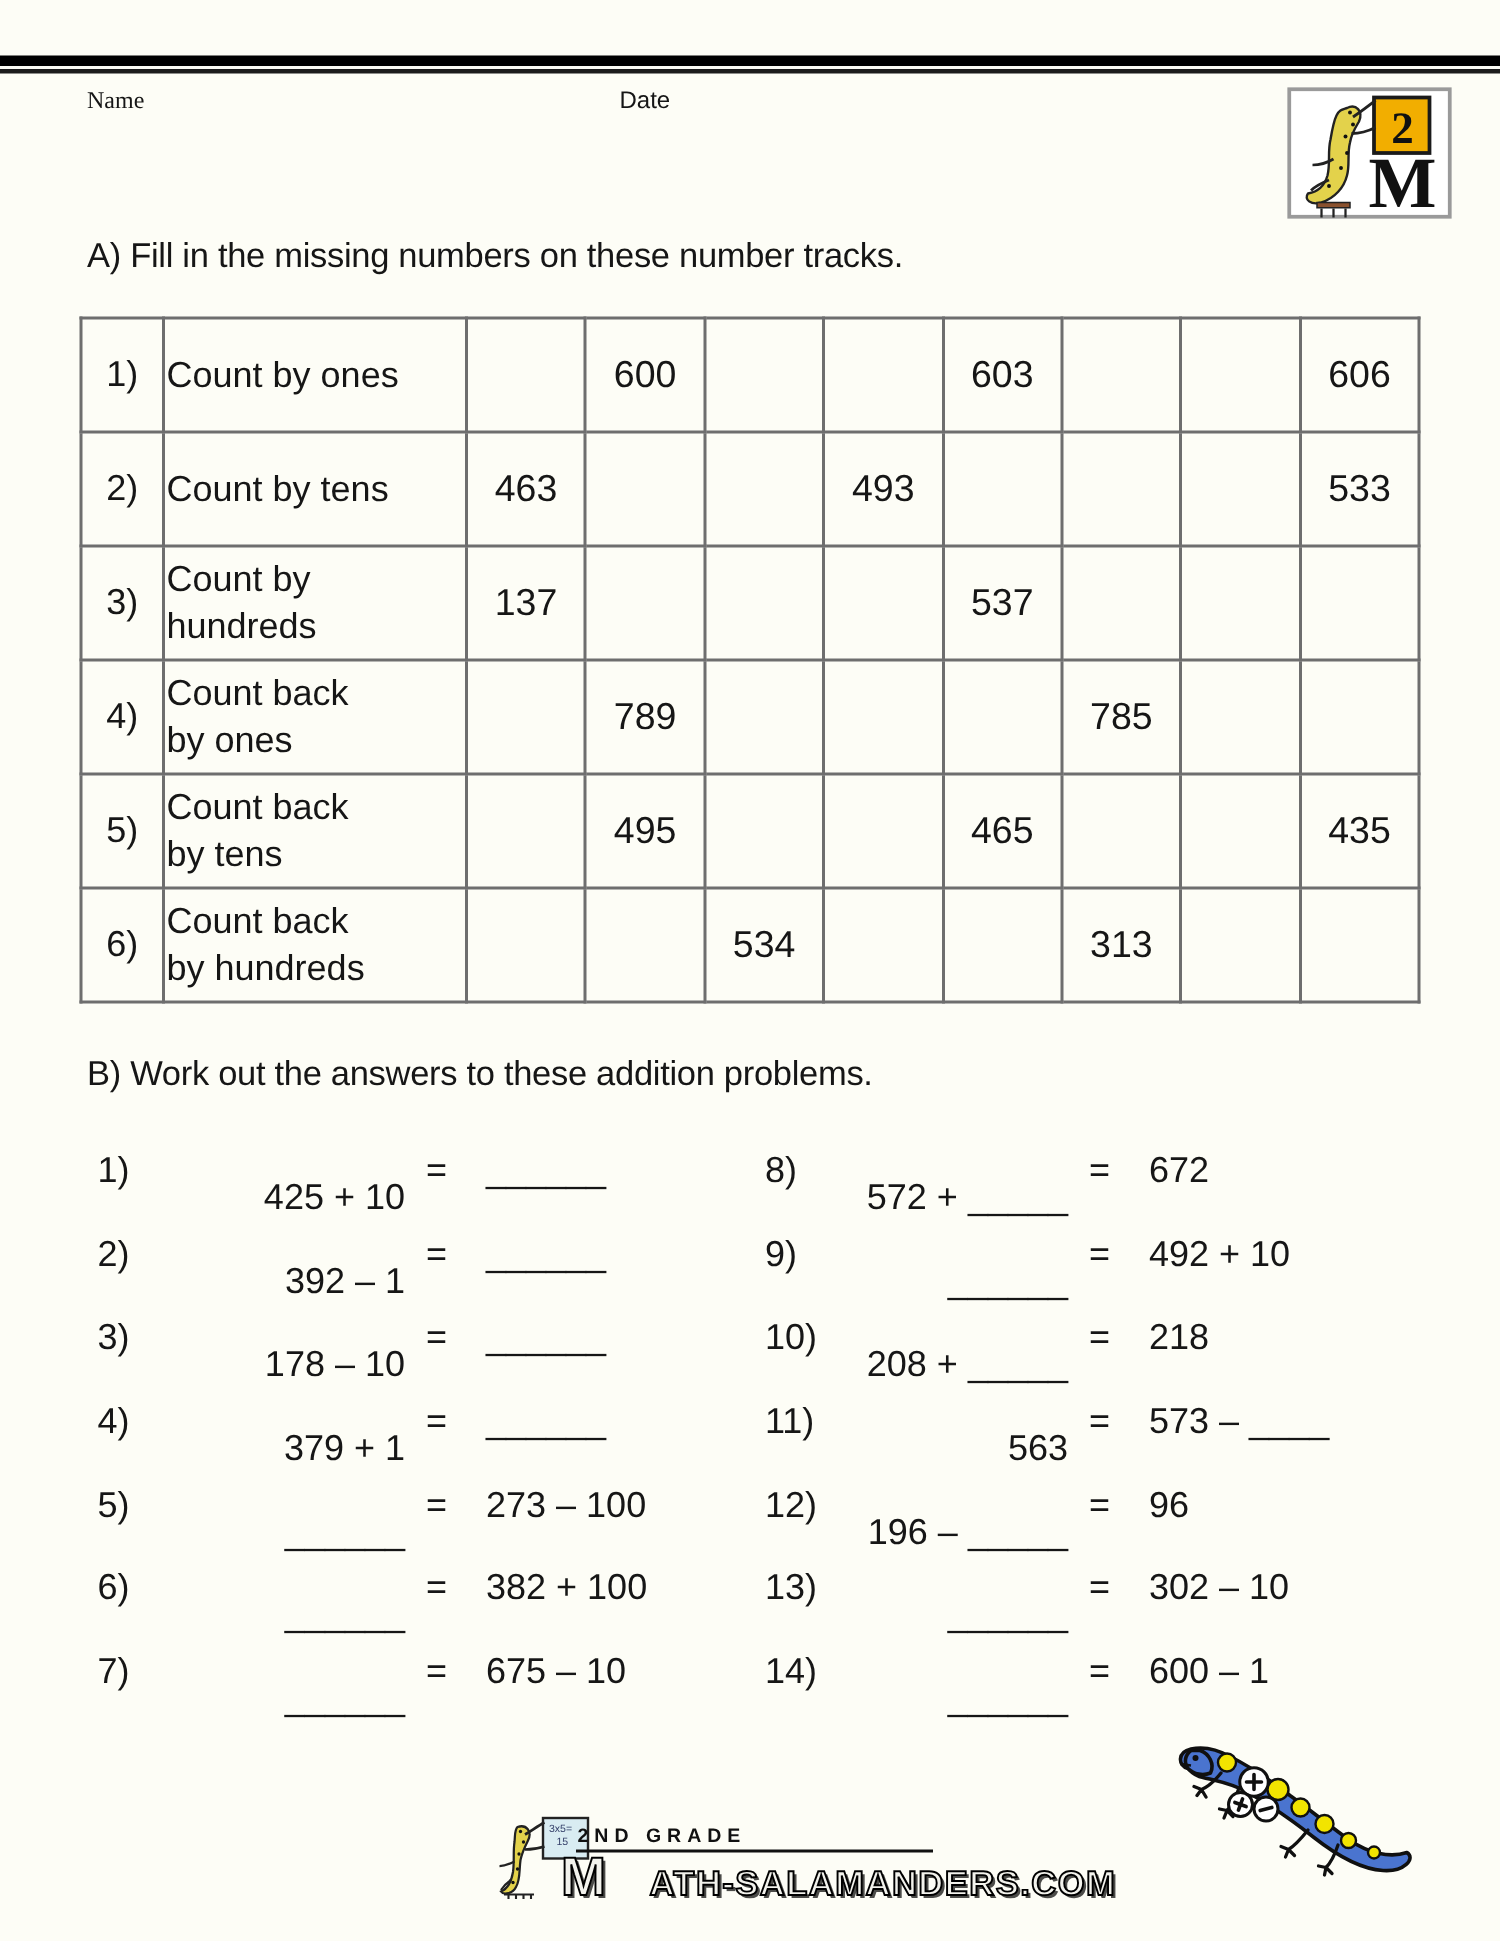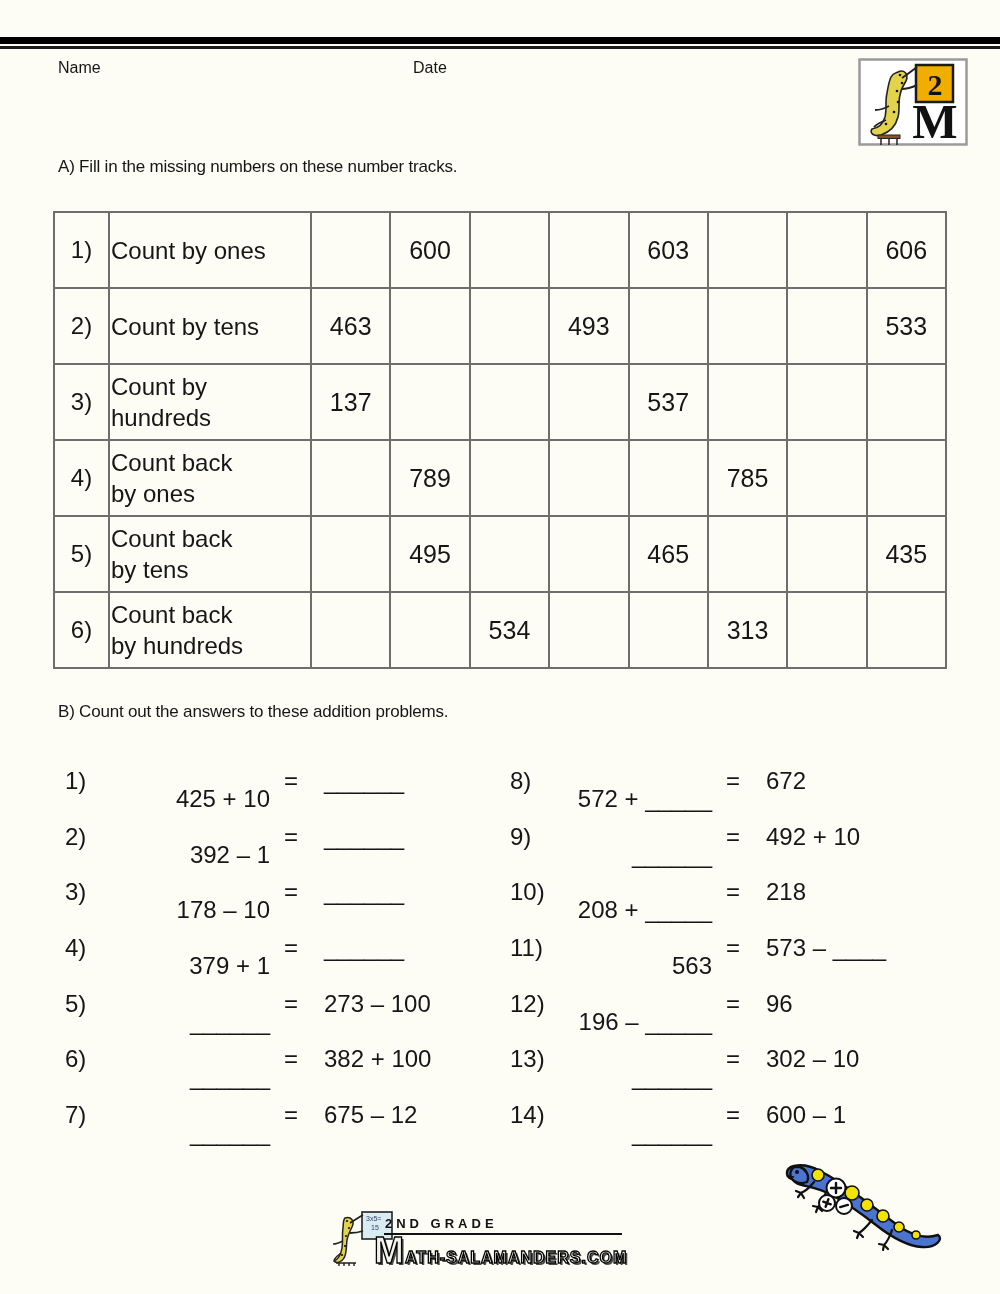--- a/index.html
+++ b/index.html
@@ -4,31 +4,31 @@
 <style>
   html,body { margin:0; padding:0; background:#e8e8e8; }
   .page {
     position:relative; width:1000px; height:1294px; margin:0 auto;
     background:#fdfdf6; font-family:"Liberation Sans", sans-serif; color:#161616;
     overflow:hidden;
   }
   .topbar-thick { position:absolute; left:0; top:37px; width:1000px; height:7px; background:#000; }
   .topbar-thin  { position:absolute; left:0; top:46px; width:1000px; height:2.5px; background:#1c1c1c; }
 
-  .name-label { position:absolute; left:58px; top:59px; font-size:16px; }
+  .name-label { position:absolute; left:58px; top:59px; font-size:16px;font-family:Liberation Serif, serif; }
   .date-label { position:absolute; left:413px; top:59px; font-size:16px; }
 
   .logo-box { position:absolute; left:858px; top:58px; width:110px; height:88px; }
 
   .title {
     position:absolute; left:56px; top:102px; white-space:nowrap;
     font-family:"Liberation Serif", serif; font-size:36px; font-weight:600;
     color:#3a679f; letter-spacing:-0.5px;
   }
-  .section-heading { position:absolute; font-size:17px; letter-spacing:-0.2px; white-space:nowrap; }
+  .section-heading { position:absolute; font-size:23px; letter-spacing:-0.2px; white-space:nowrap; }
   .sec-a { left:58px; top:157px; }
   .sec-b { left:58px; top:702px; }
 
   table.tracks {
     position:absolute; left:53px; top:211px; width:894px;
     border-collapse:collapse; table-layout:fixed;
   }
   table.tracks td { border:2px solid #6e6e6e; height:72px; vertical-align:middle; overflow:hidden; }
   td.tnum   { text-align:center; font-size:24px; }
   td.tlabel { font-size:24px; line-height:31px; padding-left:1px; white-space:pre-line; }
@@ -50,21 +50,21 @@
     position:absolute; left:385px; top:1216px; width:236px; 
     font-size:13px; font-weight:bold; letter-spacing:4px; color:#111; white-space:nowrap;
   }
   .footer-line { position:absolute; left:384px; top:1233px; width:238px; height:2px; background:#111; }
   .footer-site {
     position:absolute; left:374px; top:1230px; white-space:nowrap; font-weight:bold;
     color:#f2f2ec; -webkit-text-stroke:1.3px #000; text-shadow:2px 2px 0 rgba(0,0,0,0.7);
     letter-spacing:1px;
   }
   .footer-site .big-m { font-size:36px; }
-  .footer-site .rest  { font-size:16px; }
+  .footer-site .rest  { font-size:23px;margin-left:28px; }
 
   .salamander { position:absolute; left:780px; top:1146px; width:178px; height:118px; }
 </style>
 </head>
 <body>
 
 <div class="page">
 
   <div class="topbar-thick"></div>
   <div class="topbar-thin"></div>
@@ -182,21 +182,21 @@
         <td class="tcell">534</td>
         <td class="tcell"></td>
         <td class="tcell"></td>
         <td class="tcell">313</td>
         <td class="tcell"></td>
         <td class="tcell"></td>
       </tr>
     </tbody>
   </table>
 
-  <div class="section-heading sec-b">B) Count out the answers to these addition problems.</div>
+  <div class="section-heading sec-b">B) Work out the answers to these addition problems.</div>
 
   <div class="problems problems-left">
     <div class="prow">
       <span class="pnum">1)</span>
       <span class="plhs">425 + 10</span>
       <span class="peq">=</span>
       <span class="prhs">______</span>
     </div>
     <div class="prow">
       <span class="pnum">2)</span>
@@ -225,21 +225,21 @@
     <div class="prow">
       <span class="pnum">6)</span>
       <span class="plhs">______</span>
       <span class="peq">=</span>
       <span class="prhs">382 + 100</span>
     </div>
     <div class="prow">
       <span class="pnum">7)</span>
       <span class="plhs">______</span>
       <span class="peq">=</span>
-      <span class="prhs">675 – 12</span>
+      <span class="prhs">675 – 10</span>
     </div>
   </div>
 
   <div class="problems problems-right">
     <div class="prow">
       <span class="pnum">8)</span>
       <span class="plhs">572 + _____</span>
       <span class="peq">=</span>
       <span class="prhs">672</span>
     </div>

